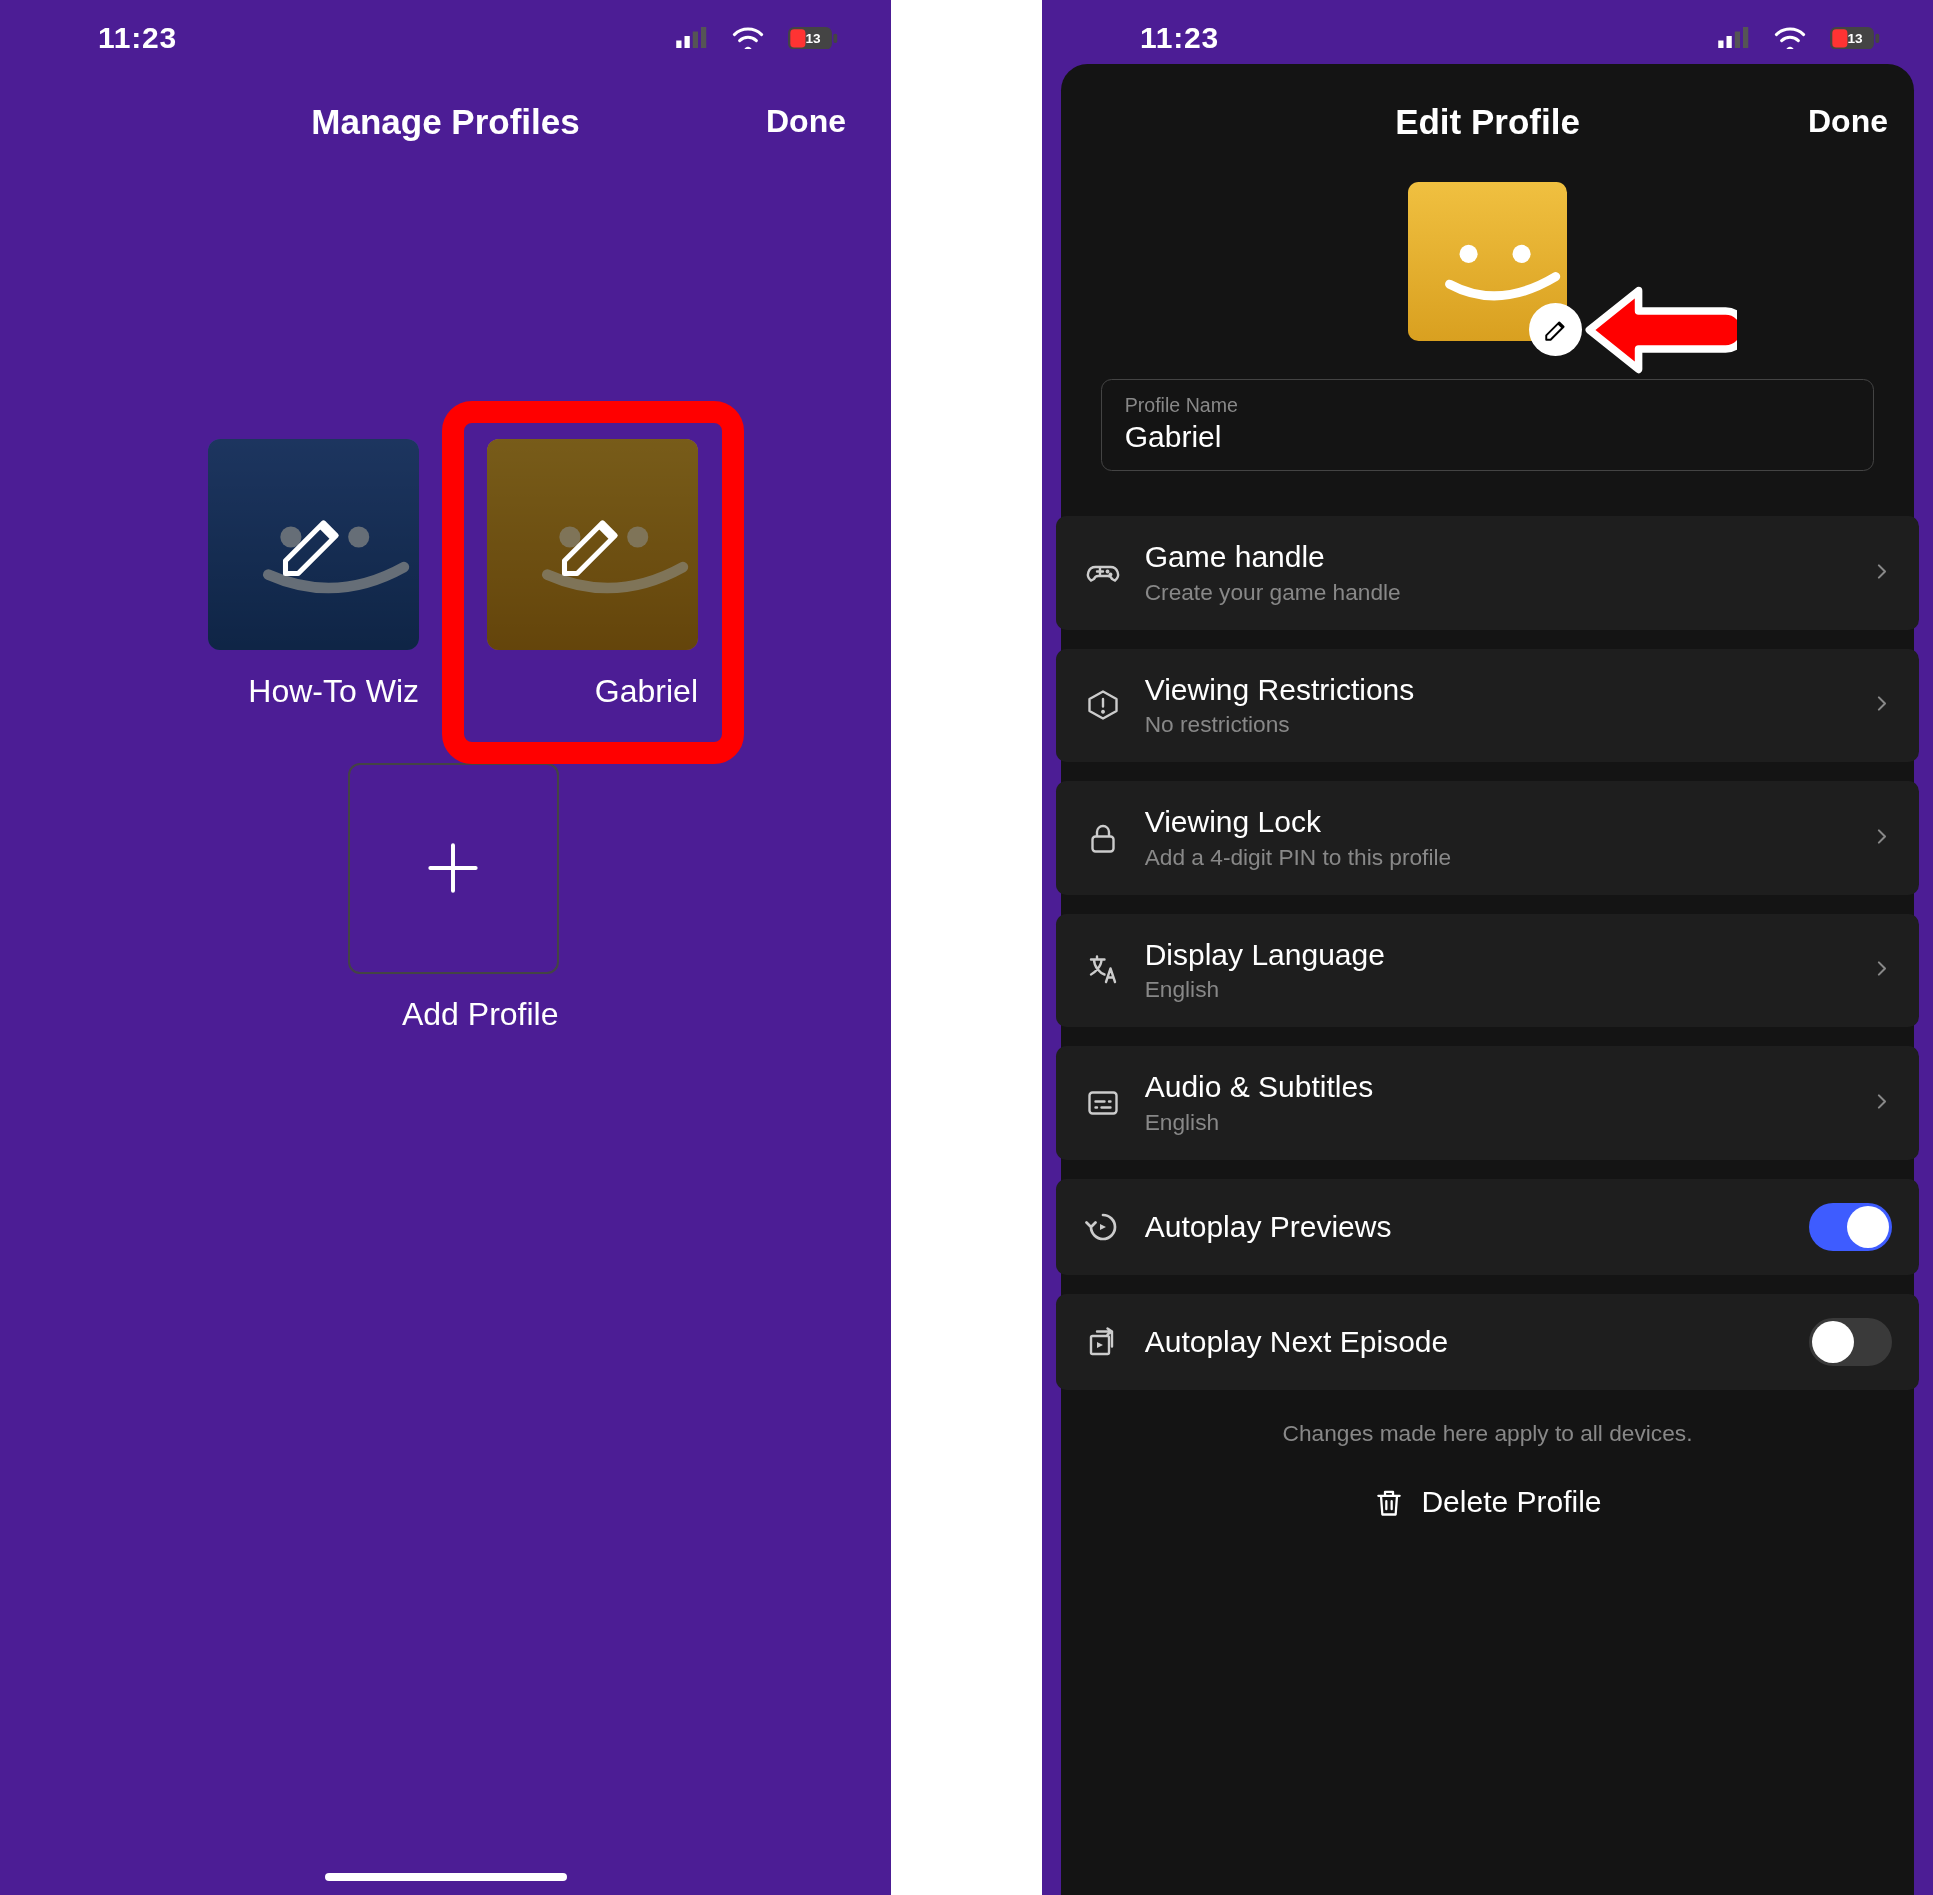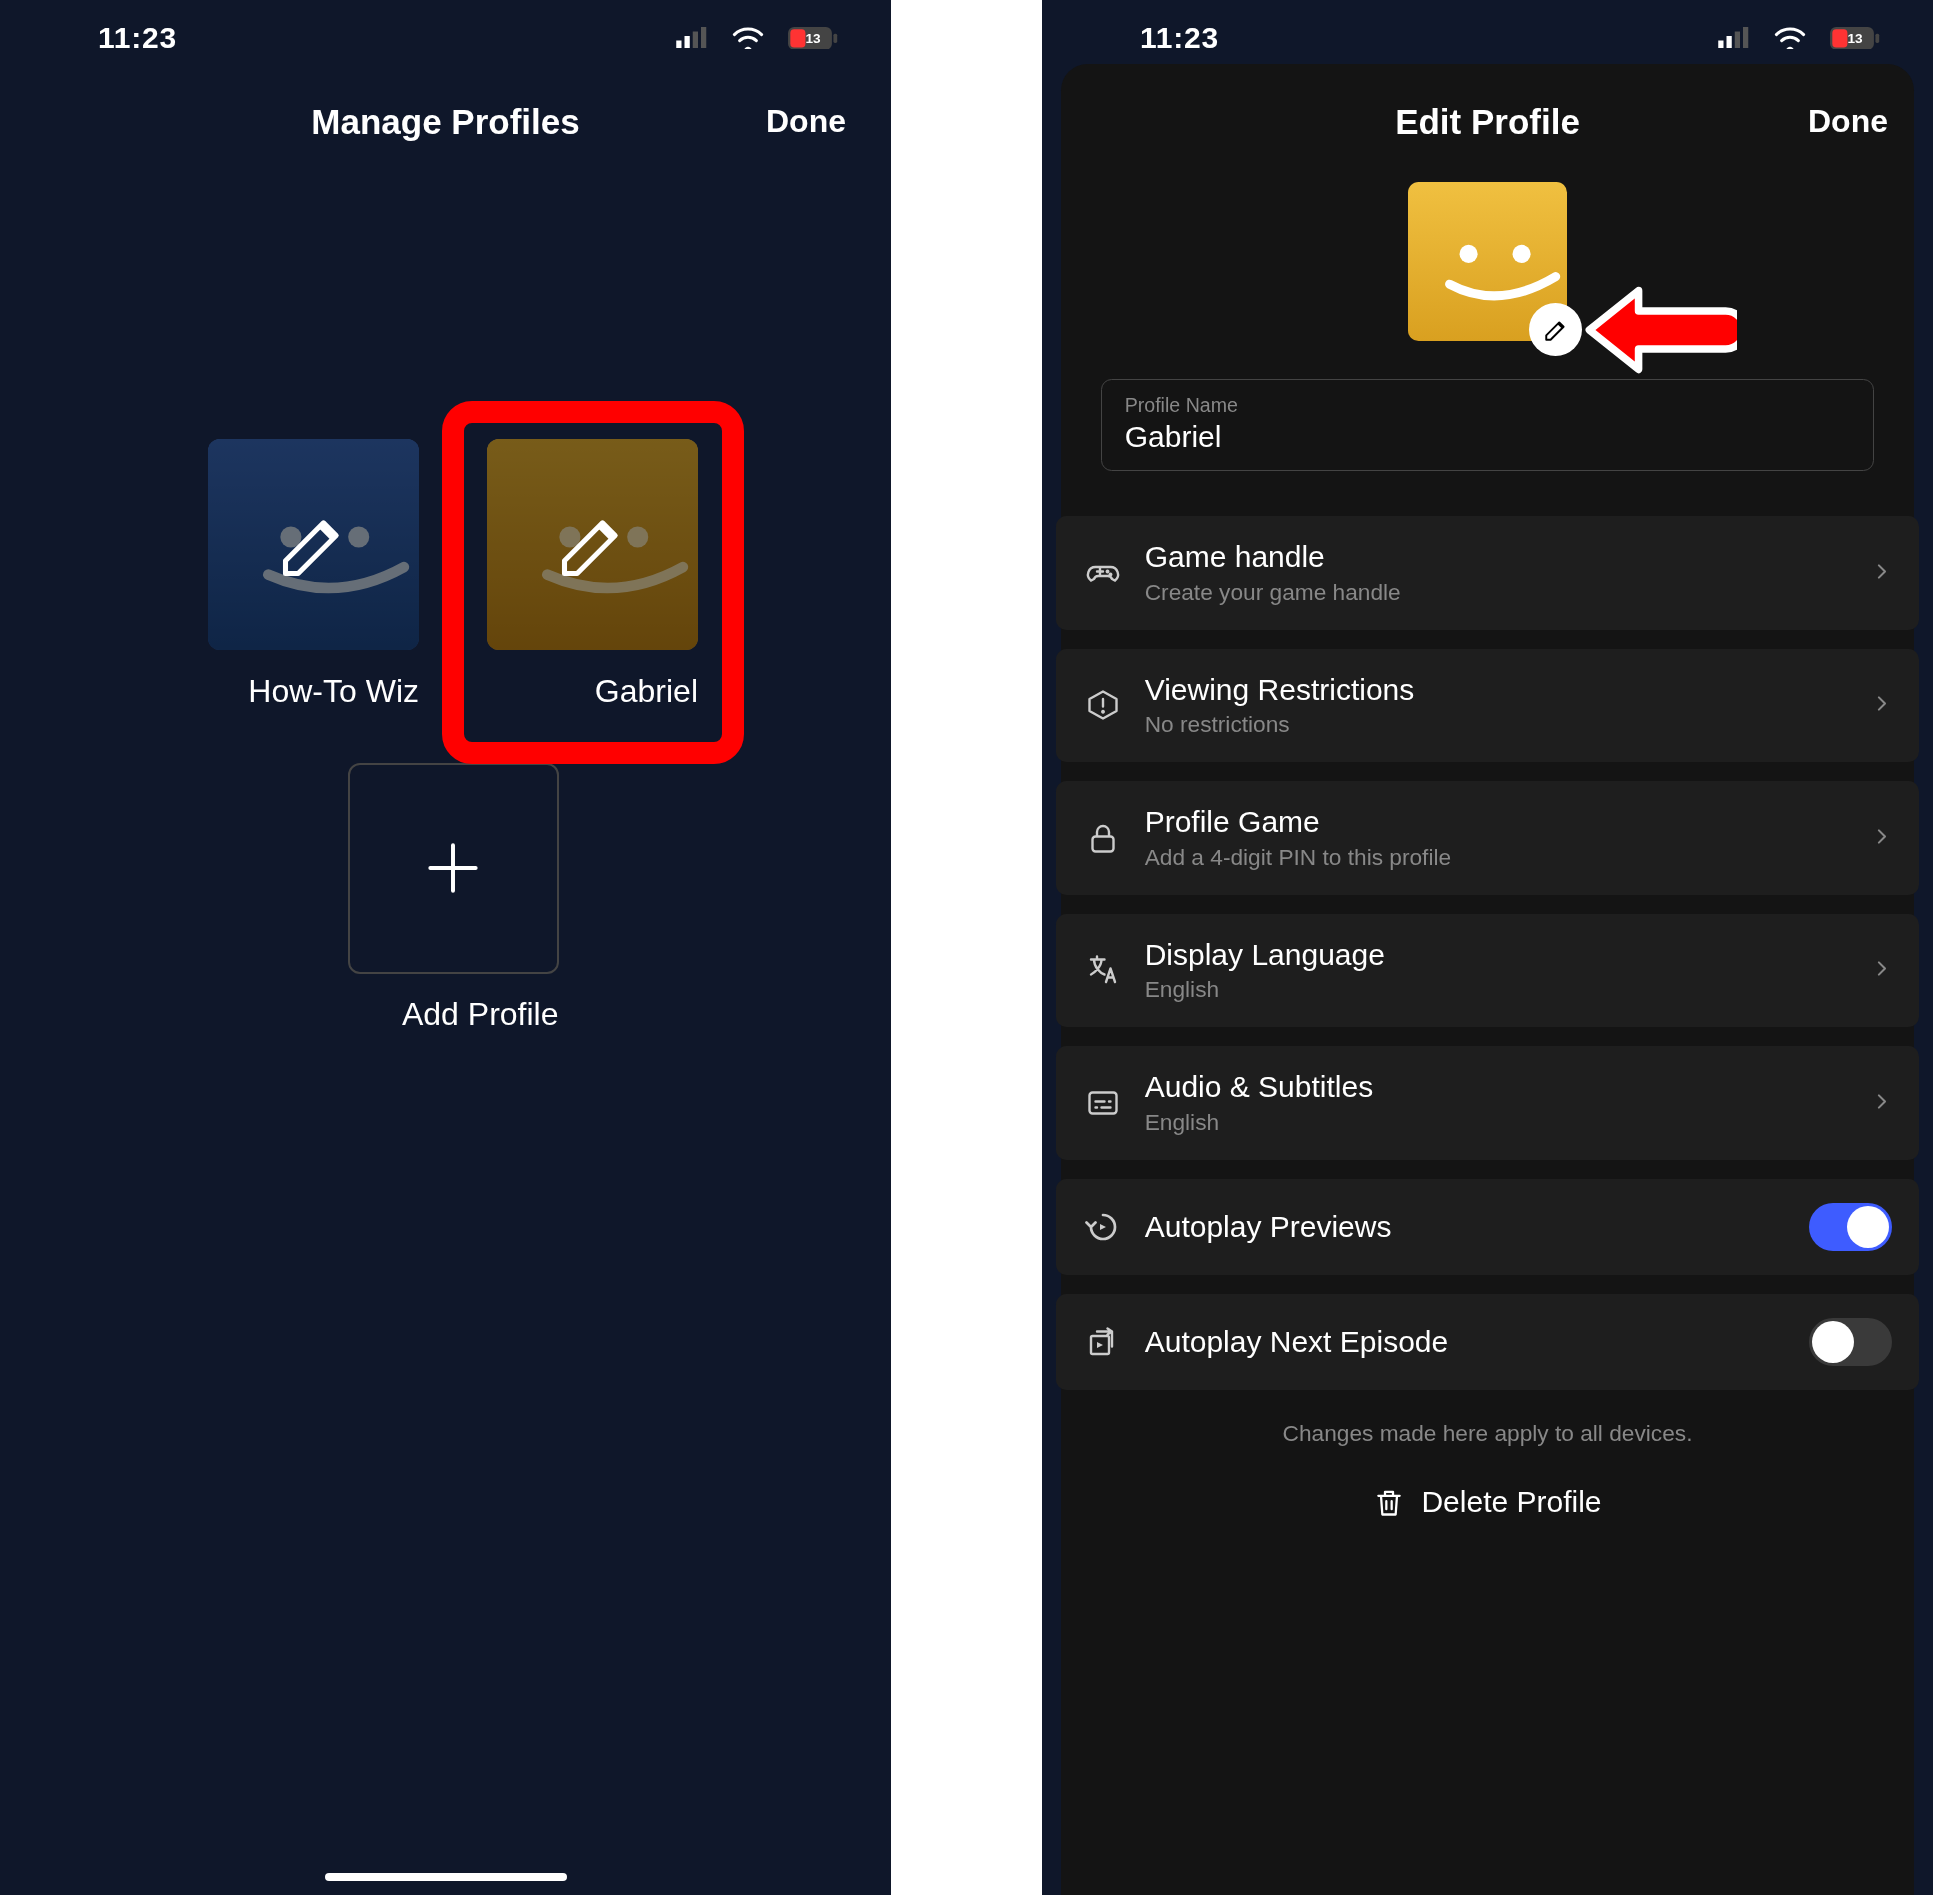--- a/index.html
+++ b/index.html
@@ -8,21 +8,21 @@
     font-family: -apple-system, BlinkMacSystemFont, "Helvetica Neue", Arial, sans-serif;
     display: flex;
     gap: 151px;
     padding: 0;
     width: 1933px;
     height: 1896px;
   }
   .phone {
     width: 891px;
     height: 1896px;
-    background: #0f172a;
+    background: #4c1d95;
     color: #fff;
     position: relative;
     overflow: hidden;
   }
   .phone.edit .panel-bg {
     position: absolute;
     top: 64px; left: 19px; right: 19px; bottom: 0;
     background: #141414;
     border-radius: 26.4px 26.4px 0 0;
   }
@@ -374,21 +374,21 @@
             </svg></span>
         </div>
         <div class="setting-row">
           <span class="setting-icon">
             <svg width="36" height="36" viewBox="0 0 24 24">
               <rect x="5" y="11" width="14" height="10" rx="2" stroke="#ccc" stroke-width="1.6" fill="none"></rect>
               <path d="M8 11 V8 A4 4 0 0 1 16 8 V11" stroke="#ccc" stroke-width="1.6" fill="none"></path>
             </svg>
           </span>
           <div class="setting-text">
-            <div class="setting-title">Profile Game</div>
+            <div class="setting-title">Viewing Lock</div>
             <div class="setting-sub">Add a 4-digit PIN to this profile</div>
           </div>
           <span class="chevron"><svg width="21" height="33" viewBox="0 0 24 24">
               <path d="M9 5 L16 12 L9 19" stroke="#888" stroke-width="2.4" fill="none" stroke-linecap="round" stroke-linejoin="round"></path>
             </svg></span>
         </div>
         <div class="setting-row">
           <span class="setting-icon">
             <svg width="36" height="36" viewBox="0 0 24 24">
               <path d="M4 5 H13 M8 5 V3 M6 5 C6 10 10 14 13 15 M11 5 C11 10 6 14 4 15 M14 20 L17 11 L20 20 M15 17 H19" stroke="#ccc" stroke-width="1.6" fill="none" stroke-linecap="round" stroke-linejoin="round"></path>

